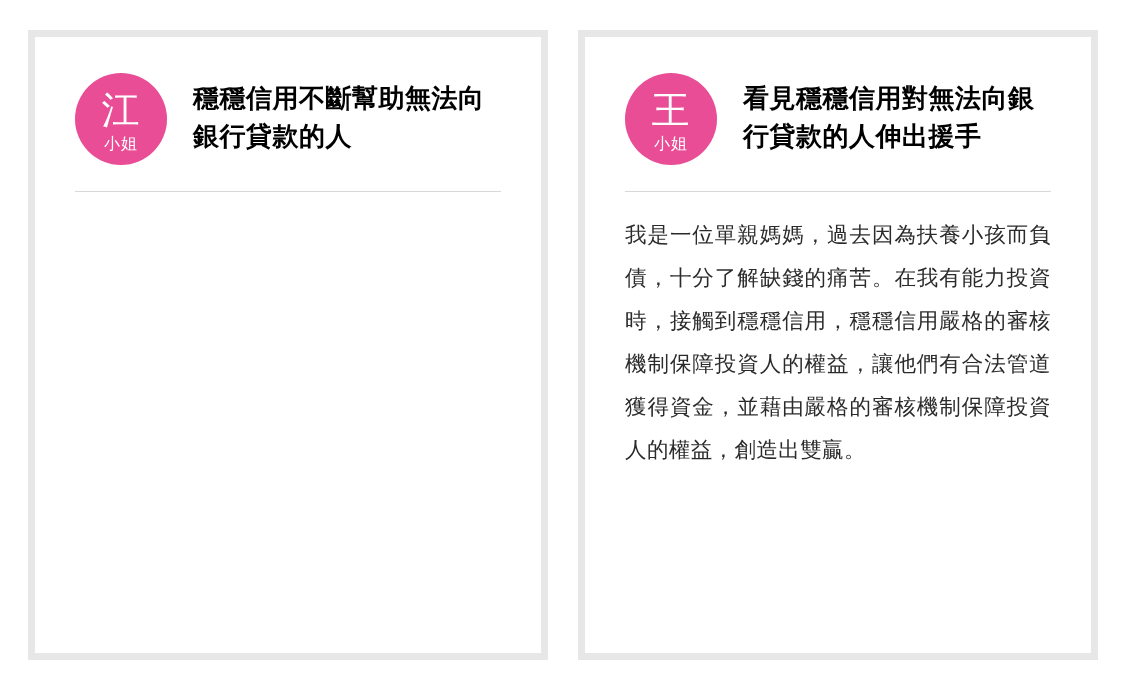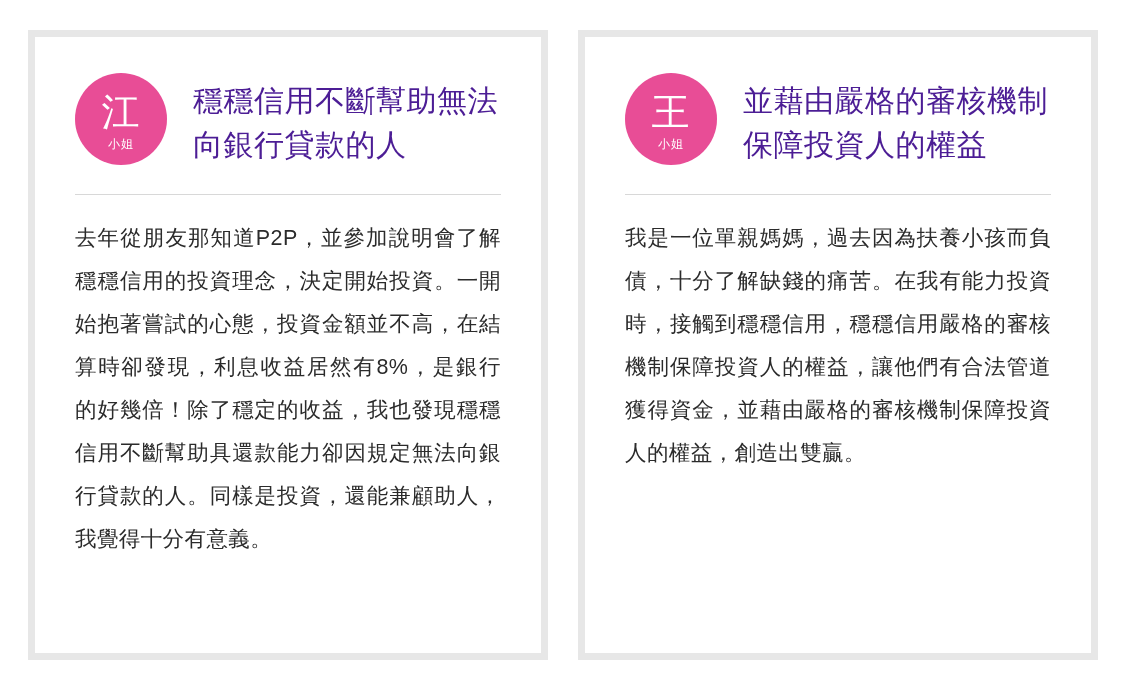--- a/index.html
+++ b/index.html
@@ -59,31 +59,31 @@
     line-height: 1;
     padding-top: 4px;
     box-sizing: border-box;
   }
   .avatar .surname {
     font-size: 38px;
     font-weight: 400;
     letter-spacing: 1px;
   }
   .avatar .honorific {
-    font-size: 12px;
+    font-size: 16px;
     margin-top: 7px;
     letter-spacing: 1px;
   }
 
   .headline {
-    color: #4c1d95;
-    font-size: 30px;
+    color: #000000;
+    font-size: 26px;
     line-height: 1.48;
     letter-spacing: 0.5px;
-    font-weight: 400;
+    font-weight: 700;
     padding-top: 6px;
   }
 
   .divider {
     border: none;
     border-top: 1px solid #d8d8d8;
     margin: 26px 0 0 0;
     width: 100%;
   }
 
@@ -105,31 +105,30 @@
   <div class="card-outer">
     <div class="card">
       <div class="card-head">
         <div class="avatar">
           <span class="surname">江</span>
           <span class="honorific">小姐</span>
         </div>
         <div class="headline">穩穩信用不斷幫助無法向銀行貸款的人</div>
       </div>
       <hr class="divider">
-      <div class="body-text">去年從朋友那知道P2P，並參加說明會了解穩穩信用的投資理念，決定開始投資。一開始抱著嘗試的心態，投資金額並不高，在結算時卻發現，利息收益居然有8%，是銀行的好幾倍！除了穩定的收益，我也發現穩穩信用不斷幫助具還款能力卻因規定無法向銀行貸款的人。同樣是投資，還能兼顧助人，我覺得十分有意義。</div>
     </div>
   </div>
 
   <div class="card-outer">
     <div class="card">
       <div class="card-head">
         <div class="avatar">
           <span class="surname">王</span>
           <span class="honorific">小姐</span>
         </div>
-        <div class="headline">並藉由嚴格的審核機制保障投資人的權益</div>
+        <div class="headline">看見穩穩信用對無法向銀行貸款的人伸出援手</div>
       </div>
       <hr class="divider">
       <div class="body-text">我是一位單親媽媽，過去因為扶養小孩而負債，十分了解缺錢的痛苦。在我有能力投資時，接觸到穩穩信用，穩穩信用嚴格的審核機制保障投資人的權益，讓他們有合法管道獲得資金，並藉由嚴格的審核機制保障投資人的權益，創造出雙贏。</div>
     </div>
   </div>
 
 </div>
 
 </body></html>

